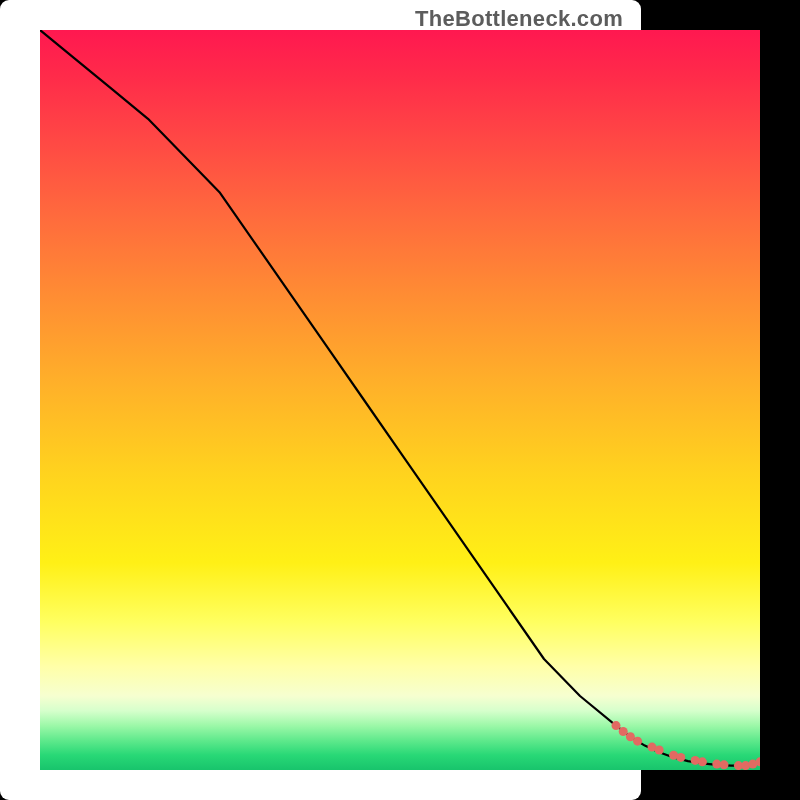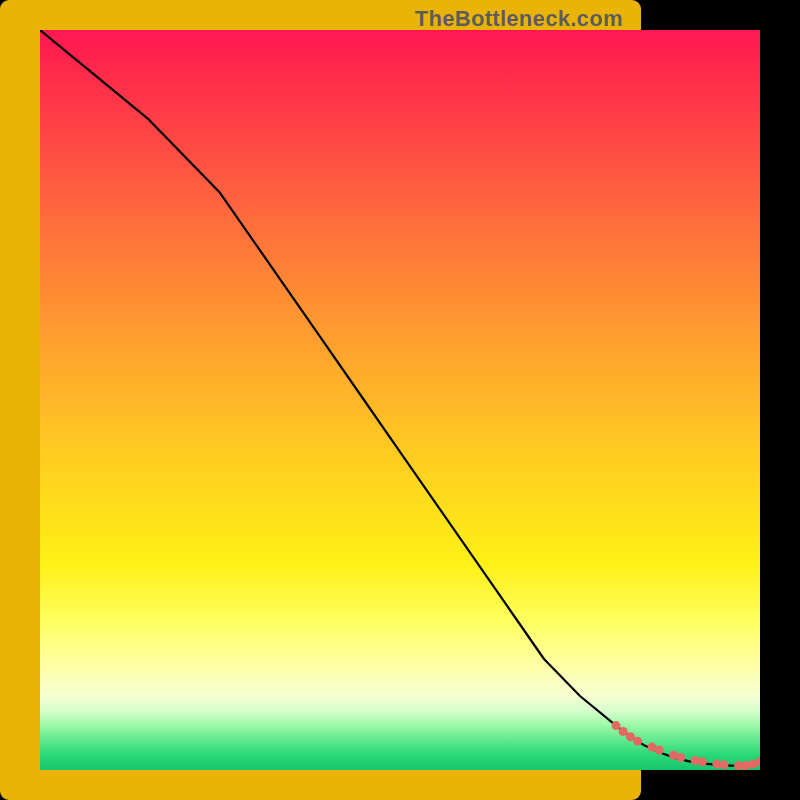--- a/index.html
+++ b/index.html
@@ -8,21 +8,21 @@
     width: 800px;
     height: 800px;
     background: #000;
     overflow: hidden;
     font-family: Arial, Helvetica, sans-serif;
   }
   .frame {
     position: relative;
     width: 641px;
     height: 800px;
-    background: #eab308;
+    background: #ffffff;
     border-radius: 9px;
   }
   .watermark {
     position: absolute;
     top: 6px;
     right: 18px;
     color: #5c5c5c;
     font-size: 22px;
     font-weight: 600;
     letter-spacing: 0.3px;

